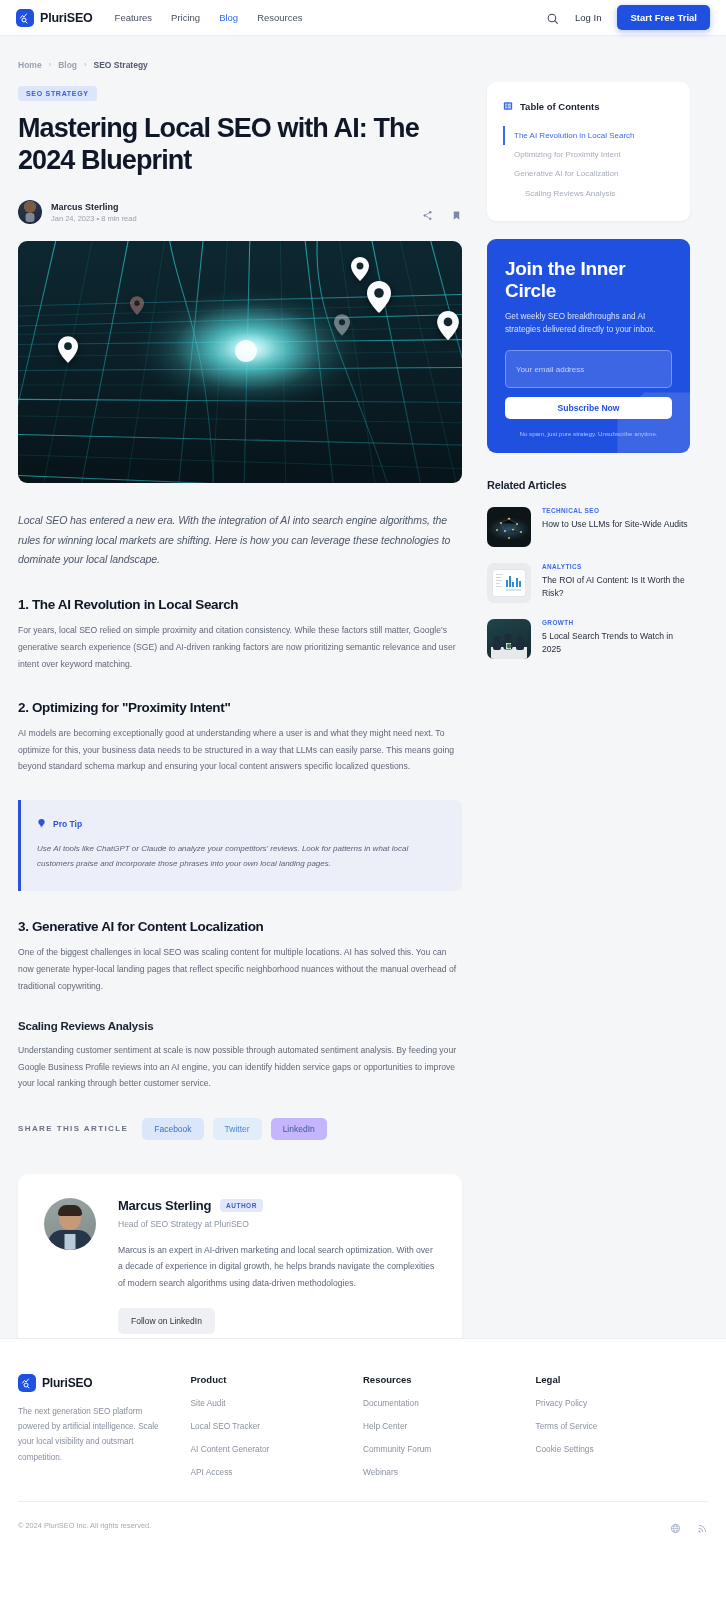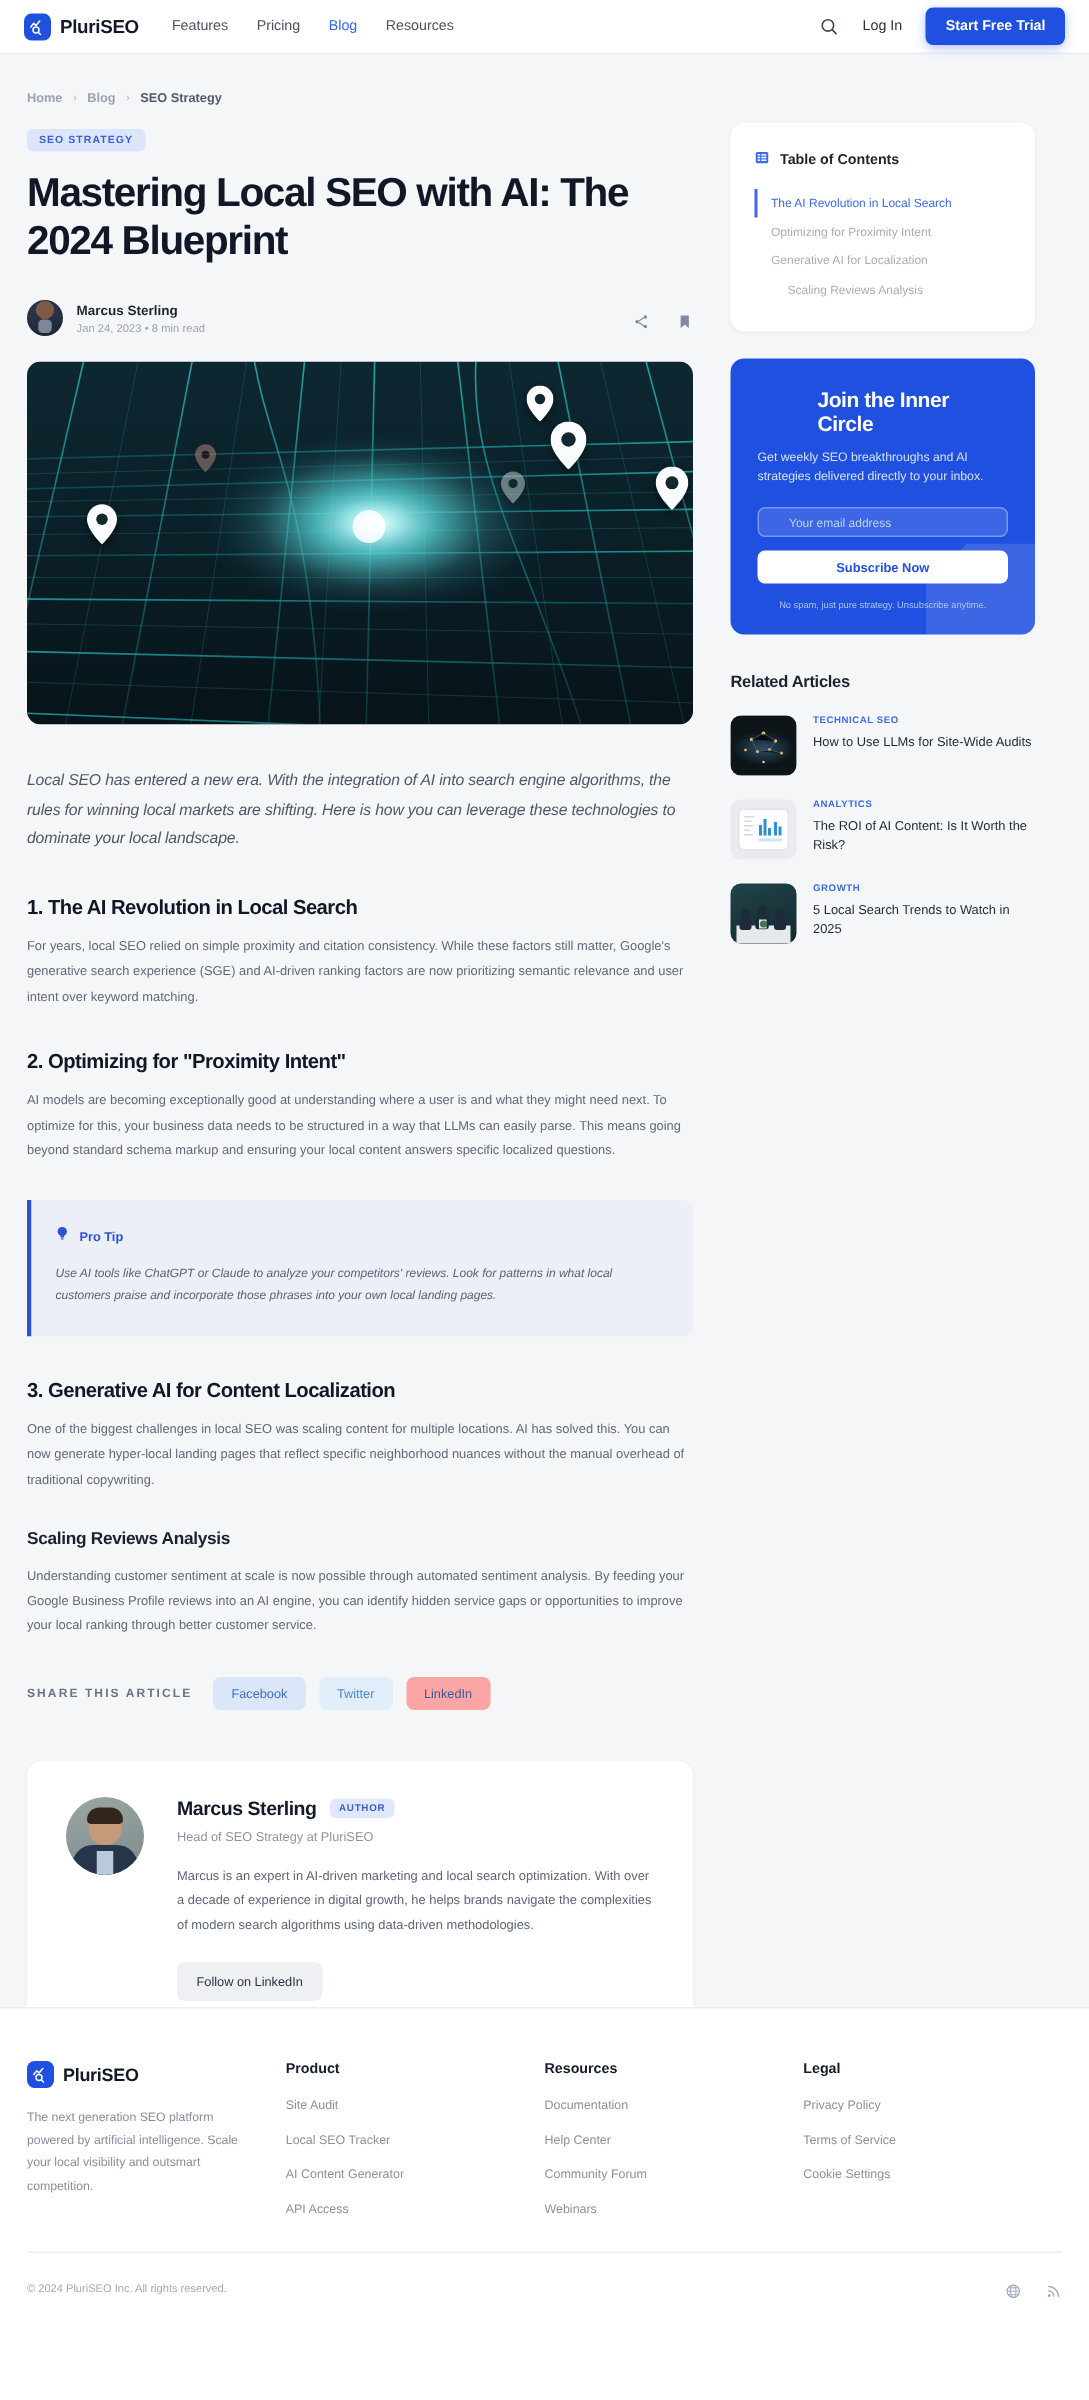--- a/index.html
+++ b/index.html
@@ -113,21 +113,21 @@
   .callout-body { margin-top: 9px; font-size: 8px; line-height: 1.85; color: #5b6273; font-style: italic; }
 
   
   .share-row { margin-top: 26px; display: flex; align-items: center; gap: 9px; }
   .share-label { font-size: 8px; font-weight: 600; letter-spacing: 1.4px; color: #6b7283; margin-right: 5px; }
   .share-chip {
     font-size: 8.5px; padding: 6px 12px; border-radius: 5px; cursor: pointer;
     background: #dbe7f8; color: #3d6fc4;
   }
   .share-chip.tw { background: #e2edfa; color: #4d86d3; }
-  .share-chip.li { background: #fca5a5; color: #3f5a96; }
+  .share-chip.li { background: #c4b5fd; color: #3f5a96; }
 
   
   .author-card {
     margin-top: 34px; background: #ffffff; border-radius: 10px;
     padding: 24px 26px 26px 26px; display: flex; gap: 22px;
     box-shadow: 0 1px 3px rgba(16,24,40,0.05);
   }
   .avatar-lg {
     width: 52px; height: 52px; border-radius: 50%; flex: none; position: relative; overflow: hidden;
     background: linear-gradient(165deg,#9aa6a4 0%,#7e8b8a 100%);
@@ -161,25 +161,25 @@
 
   
   .news-card {
     margin-top: 18px; background: #1f50e0; border-radius: 9px; padding: 19px 18px 16px 18px;
     position: relative; overflow: hidden;
   }
   .news-deco {
     position: absolute; right: -22px; bottom: -34px; width: 108px; height: 108px;
     opacity: 0.13;
   }
-  .news-title { font-size: 14px; font-weight: 800; color: #ffffff; letter-spacing: -0.3px; position: relative; margin-left: 40px; }
+  .news-title { font-size: 19px; font-weight: 800; color: #ffffff; letter-spacing: -0.3px; position: relative; }
   .news-sub { margin-top: 8px; font-size: 8.2px; line-height: 1.62; color: #d6e0fb; position: relative; }
   .news-input {
-    margin-top: 14px; width: 100%; height: 20px; border-radius: 5px; border: 1px solid rgba(255,255,255,0.32);
-    background: rgba(255,255,255,0.13); color: #ffffff; font-size: 8px; padding: 0 20px;
+    margin-top: 14px; width: 100%; height: 38px; border-radius: 5px; border: 1px solid rgba(255,255,255,0.32);
+    background: rgba(255,255,255,0.13); color: #ffffff; font-size: 8px; padding: 0 10px;
     position: relative; font-family: "Liberation Sans", sans-serif; outline: none;
   }
   .news-input::placeholder { color: #c4d2f7; }
   .news-btn {
     margin-top: 9px; width: 100%; height: 22px; border-radius: 5px; border: none;
     background: #ffffff; color: #1f50e0; font-size: 8.6px; font-weight: 700; cursor: pointer;
     position: relative; font-family: "Liberation Sans", sans-serif;
   }
   .news-note { margin-top: 11px; font-size: 6.2px; color: #aec2f5; text-align: center; position: relative; }
 

